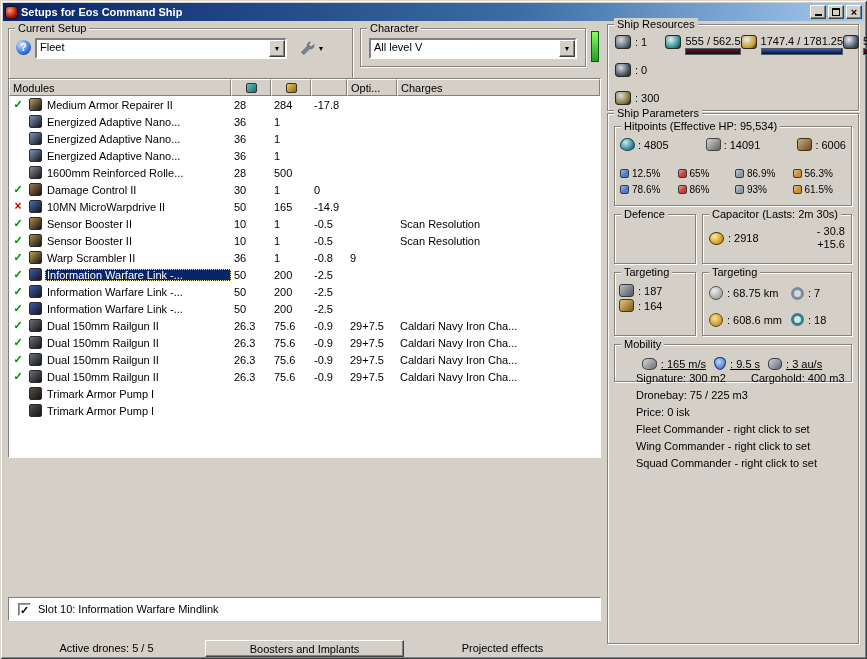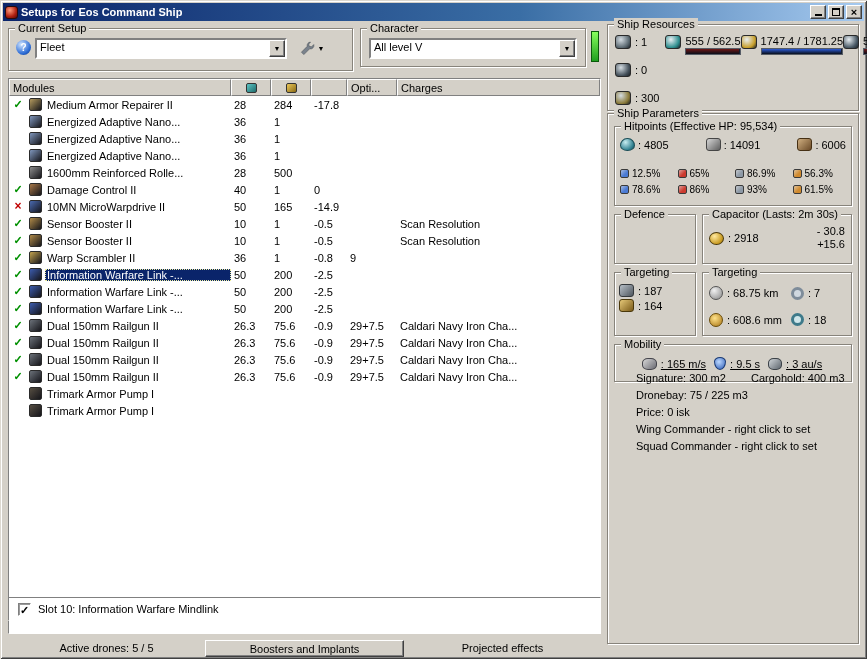--- a/index.html
+++ b/index.html
@@ -20,41 +20,41 @@
   .winbtn { width:16px; height:14px; background:#d4d0c8; border:1px solid; border-color:#fff #404040 #404040 #fff;
     box-shadow: inset -1px -1px 0 #808080; display:flex; align-items:flex-end; justify-content:center; overflow:hidden; }
   .g-min { width:7px; height:4px; border-bottom:2px solid #000; margin-bottom:2px; }
   .g-max { width:8px; height:8px; border:1px solid #000; border-top:2px solid #000; margin-bottom:2px; }
   .g-x { font-weight:bold; font-size:11px; line-height:12px; width:100%; text-align:center; }
 
   
   .gb { position:absolute; border:1px solid #87837b; box-shadow: inset 1px 1px 0 #fff, 1px 1px 0 #fff; }
   .gb-label { position:absolute; top:-7px; left:6px; background:#d4d0c8; padding:0 3px; line-height:13px; white-space:nowrap; }
 
-  #gb-setup { left:8px; top:28px; width:345px; height:43px;padding-left:14px; }
+  #gb-setup { left:8px; top:28px; width:345px; height:51px;padding-left:14px; }
   #gb-char  { left:360px; top:28px; width:226px; height:39px; }
   #green-ind { position:absolute; left:591px; top:31px; width:8px; height:31px;
     background:linear-gradient(180deg,#86ff5c,#1f9f1f); border:1px solid #0a5a0a; }
 
   .help-icon { position:absolute; left:7px; top:11px; width:15px; height:15px; border-radius:50%;
     background:radial-gradient(circle at 35% 30%, #cfe4ff, #2a6ad4 65%, #12306a); color:#fff; font-weight:bold;
     font-size:10px; text-align:center; line-height:15px; }
   .combo { position:absolute; height:21px; background:#fff; border:2px solid; border-color:#808080 #fff #fff #808080; }
   .combo-text { position:absolute; left:3px; top:1px; right:18px; white-space:nowrap; overflow:hidden; }
   .combo-btn { position:absolute; right:0; top:0; bottom:0; width:16px; background:#d4d0c8;
     border:1px solid; border-color:#fff #404040 #404040 #fff; box-shadow: inset -1px -1px 0 #808080;
     font-size:7px; display:flex; align-items:center; justify-content:center; }
   #combo-setup { left:26px; top:9px; width:252px; }
   #combo-char  { left:8px;  top:9px; width:208px; }
   .tool-btn { position:absolute; left:284px; top:8px; width:38px; height:22px; display:flex; align-items:center;
     justify-content:center; gap:3px; }
   .dd-arrow { font-size:7px; }
 
   
-  #modtable { position:absolute; left:8px; top:78px; width:593px; height:556px; background:#fff;
+  #modtable { position:absolute; left:8px; top:78px; width:593px; height:380px; background:#fff;
     border:1px solid; border-color:#808080 #fff #fff #808080; overflow:hidden; }
   .thead { display:grid; grid-template-columns:222px 40px 40px 36px 50px 1fr; height:17px; }
   .th { background:#d4d0c8; border:1px solid; border-color:#fff #808080 #808080 #fff; padding:1px 3px;
     overflow:hidden; white-space:nowrap; display:flex; align-items:center; }
   .hicon { width:11px; height:10px; border-radius:2px; border:1px solid #333; margin:0 auto; }
   .hicon.cpu { background:linear-gradient(135deg,#5ec6c6,#1e6a6a); }
   .hicon.pg  { background:linear-gradient(135deg,#ecc85a,#8a6a14); }
   .mrow { display:grid; grid-template-columns:18px 18px 186px 40px 40px 36px 50px 1fr; height:17px; align-items:center; }
   .st { text-align:center; font-size:11px; line-height:15px; }
   .st.ok { color:#009000; font-weight:bold; }
@@ -241,21 +241,21 @@
           <span class="num">28</span>
           <span class="num">500</span>
           <span class="num"></span>
           <span class="num"></span>
           <span class="num"></span>
         </div>
         <div class="mrow">
           <span class="st ok">✓</span>
           <span class="micon" style="background: linear-gradient(135deg, rgb(168, 120, 72), rgb(21, 21, 26));"></span>
           <span class="name">Damage Control II</span>
-          <span class="num">40</span>
+          <span class="num">30</span>
           <span class="num">1</span>
           <span class="num">0</span>
           <span class="num"></span>
           <span class="num"></span>
         </div>
         <div class="mrow">
           <span class="st err">×</span>
           <span class="micon" style="background: linear-gradient(135deg, rgb(74, 106, 176), rgb(21, 21, 26));"></span>
           <span class="name">10MN MicroWarpdrive II</span>
           <span class="num">50</span>
@@ -582,18 +582,19 @@
       </div>
     </div>
 
     <div class="info">
       <div class="info-line">
         <span>Signature: 300 m2</span>
         <span class="info-gap">Cargohold: 400 m3</span>
       </div>
       <div class="info-line">Dronebay: 75 / 225 m3</div>
       <div class="info-line">Price: 0 isk</div>
+      <div class="info-line">Fleet Commander - right click to set</div>
       <div class="info-line">Wing Commander - right click to set</div>
       <div class="info-line">Squad Commander - right click to set</div>
     </div>
   </div>
 
 </div>
 
 </body></html>

